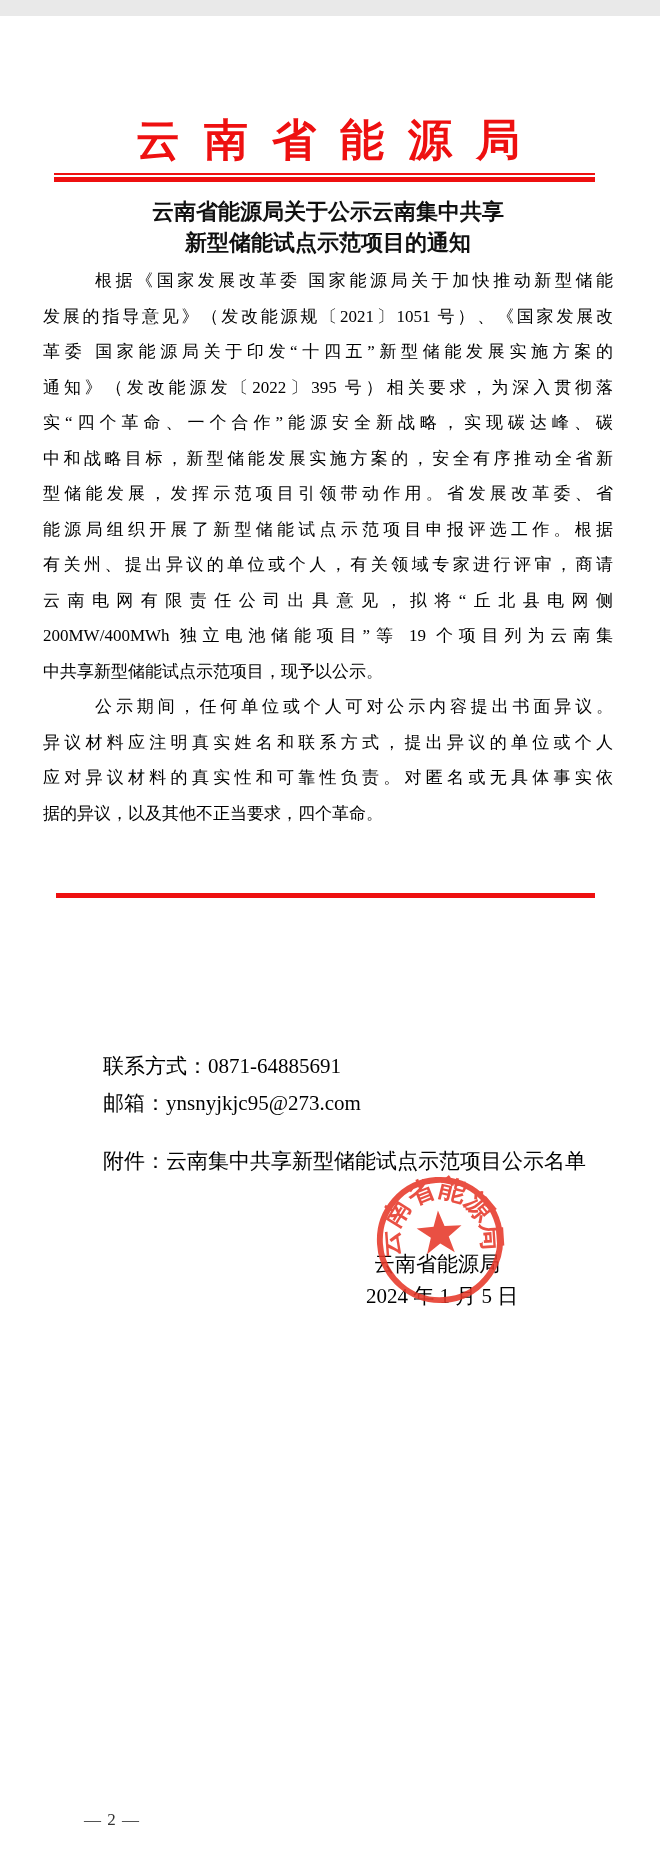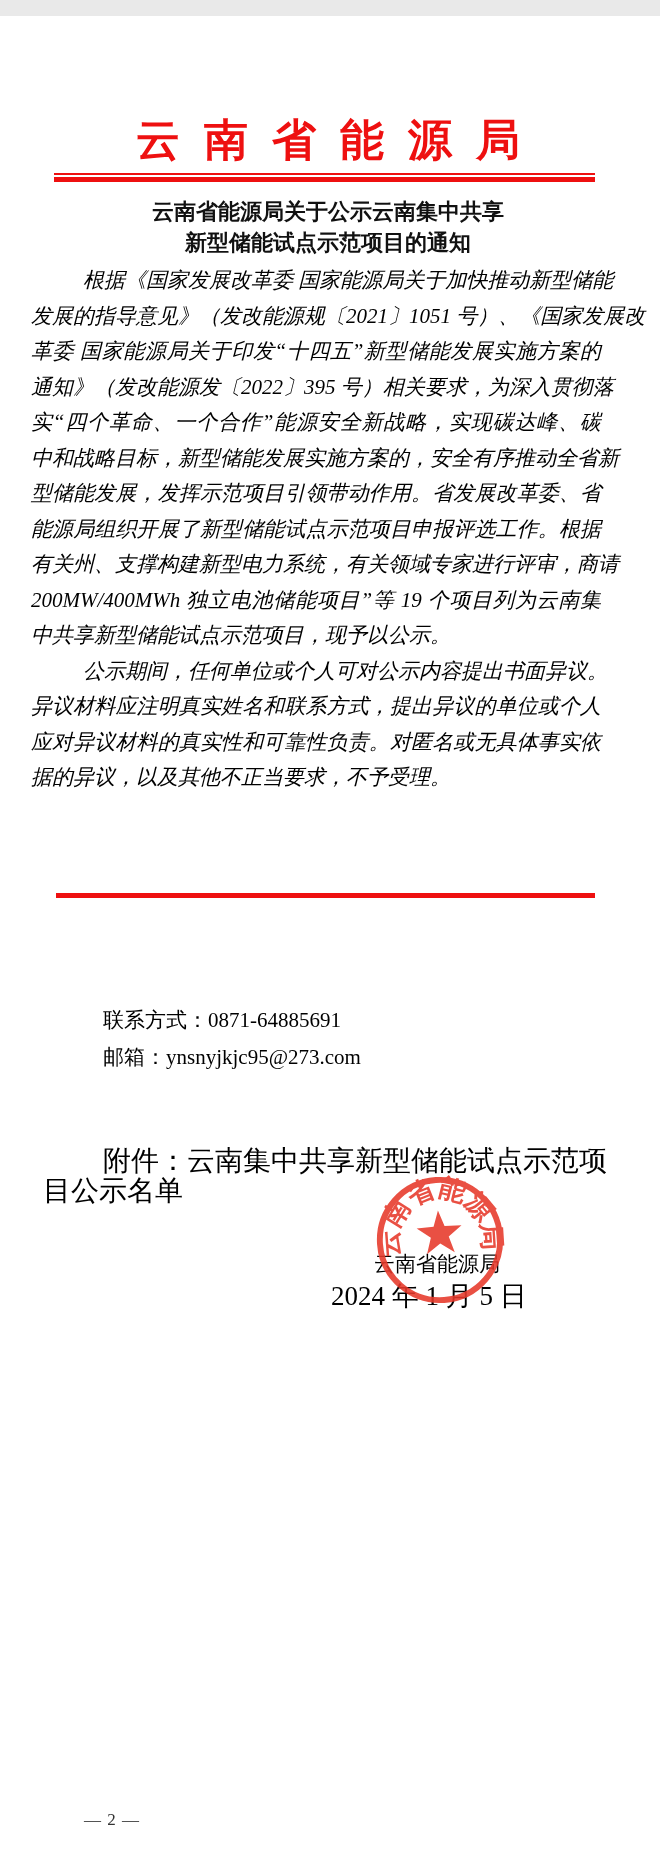--- a/index.html
+++ b/index.html
@@ -24,55 +24,55 @@
     position:absolute;top:157px;left:54px;width:541px;height:9px;
     background:linear-gradient(to bottom,#ee1010 0px,#ee1010 2px,#ffffff 2px,#ffffff 4px,#ee1010 4px,#ee1010 9px);
   }
   .doc-title{
     position:absolute;top:180px;left:43px;width:570px;
     text-align:center;
     font-size:22px;font-weight:bold;line-height:31px;
     color:#111;
   }
   .doc-body{
-    position:absolute;top:247px;left:31px;width:570px;
-    font-size:21px;line-height:35.5px;font-style:italic;
+    position:absolute;top:247px;left:43px;width:570px;
+    font-size:17px;line-height:35.5px;
   }
   .body-line{
     width:570px;
     text-align:justify;
     text-align-last:justify;
     text-justify:inter-ideograph;
     white-space:nowrap;
   }
   .body-line.last{
     text-align-last:left;
     text-align:right;
   }
   .body-line.indent{ text-indent:52px; }
   .rule-thick{
     position:absolute;top:877px;left:56px;width:539px;height:5px;
     background:#ee1010;
   }
   .contact{
-    position:absolute;top:986px;left:43px;width:570px;
+    position:absolute;top:1032px;left:43px;width:570px;
     font-size:21px;line-height:37px;
   }
   .contact .line{ text-indent:60px; }
   .attachment{
     position:absolute;top:1130px;left:43px;width:570px;
-    font-size:28px;line-height:30px;text-indent:60px;
+    font-size:21px;line-height:30px;text-indent:60px;
   }
   .signature{
     position:absolute;top:1236px;left:326px;width:222px;
     text-align:center;font-size:21px;line-height:24px;
   }
   .sign-date{
     position:absolute;top:1268px;left:331px;width:222px;
-    font-size:27px;line-height:24px;
+    text-align:center;font-size:21px;line-height:24px;
   }
   .seal{
     position:absolute;top:1155px;left:371px;width:138px;height:138px;
     opacity:0.88;
     transform:rotate(-4deg);
   }
   .footer-pagenum{
     position:absolute;top:1794px;left:84px;
     font-size:17px;color:#333;letter-spacing:1px;
   }
@@ -93,27 +93,28 @@
 
   <div class="doc-body">
       <div class="body-line indent">根据《国家发展改革委 国家能源局关于加快推动新型储能</div>
       <div class="body-line">发展的指导意见》（发改能源规〔2021〕1051 号）、《国家发展改</div>
       <div class="body-line">革委 国家能源局关于印发“十四五”新型储能发展实施方案的</div>
       <div class="body-line">通知》（发改能源发〔2022〕395 号）相关要求，为深入贯彻落</div>
       <div class="body-line">实“四个革命、一个合作”能源安全新战略，实现碳达峰、碳</div>
       <div class="body-line">中和战略目标，新型储能发展实施方案的，安全有序推动全省新</div>
       <div class="body-line">型储能发展，发挥示范项目引领带动作用。省发展改革委、省</div>
       <div class="body-line">能源局组织开展了新型储能试点示范项目申报评选工作。根据</div>
-      <div class="body-line">有关州、支撑构建新型电力系统，有关领域专家进行评审，商请</div>
+      <div class="body-line">有关州、提出异议的单位或个人，有关领域专家进行评审，商请</div>
+      <div class="body-line">云南电网有限责任公司出具意见，拟将“丘北县电网侧</div>
       <div class="body-line">200MW/400MWh 独立电池储能项目”等 19 个项目列为云南集</div>
       <div class="body-line last">中共享新型储能试点示范项目，现予以公示。</div>
       <div class="body-line indent">公示期间，任何单位或个人可对公示内容提出书面异议。</div>
       <div class="body-line">异议材料应注明真实姓名和联系方式，提出异议的单位或个人</div>
       <div class="body-line">应对异议材料的真实性和可靠性负责。对匿名或无具体事实依</div>
-      <div class="body-line last">据的异议，以及其他不正当要求，不予受理。</div>
+      <div class="body-line last">据的异议，以及其他不正当要求，四个革命。</div>
     </div>
 
   <div class="rule-thick"></div>
 
   <div class="contact">
     <div class="line">联系方式：0871-64885691</div>
     <div class="line">邮箱：ynsnyjkjc95@273.com</div>
   </div>
 
   <div class="attachment">附件：云南集中共享新型储能试点示范项目公示名单</div>

